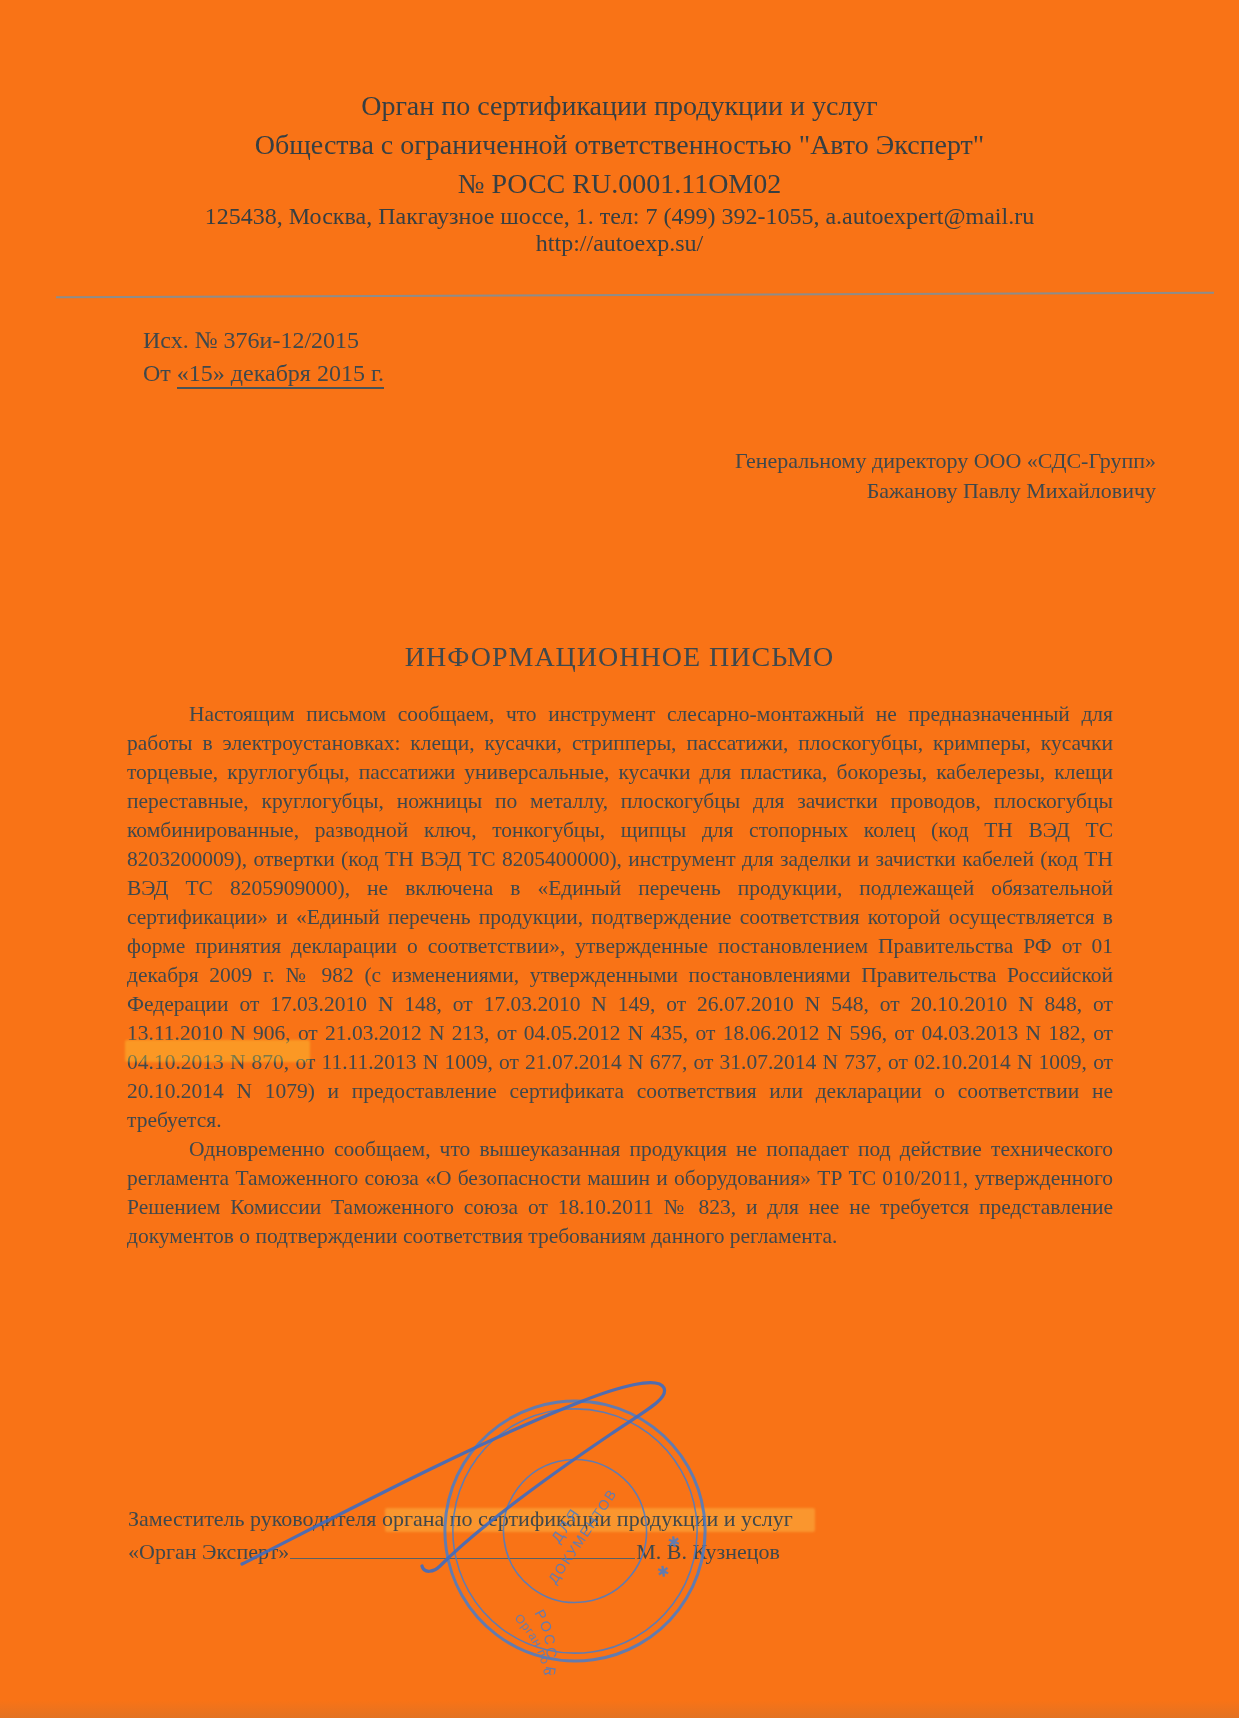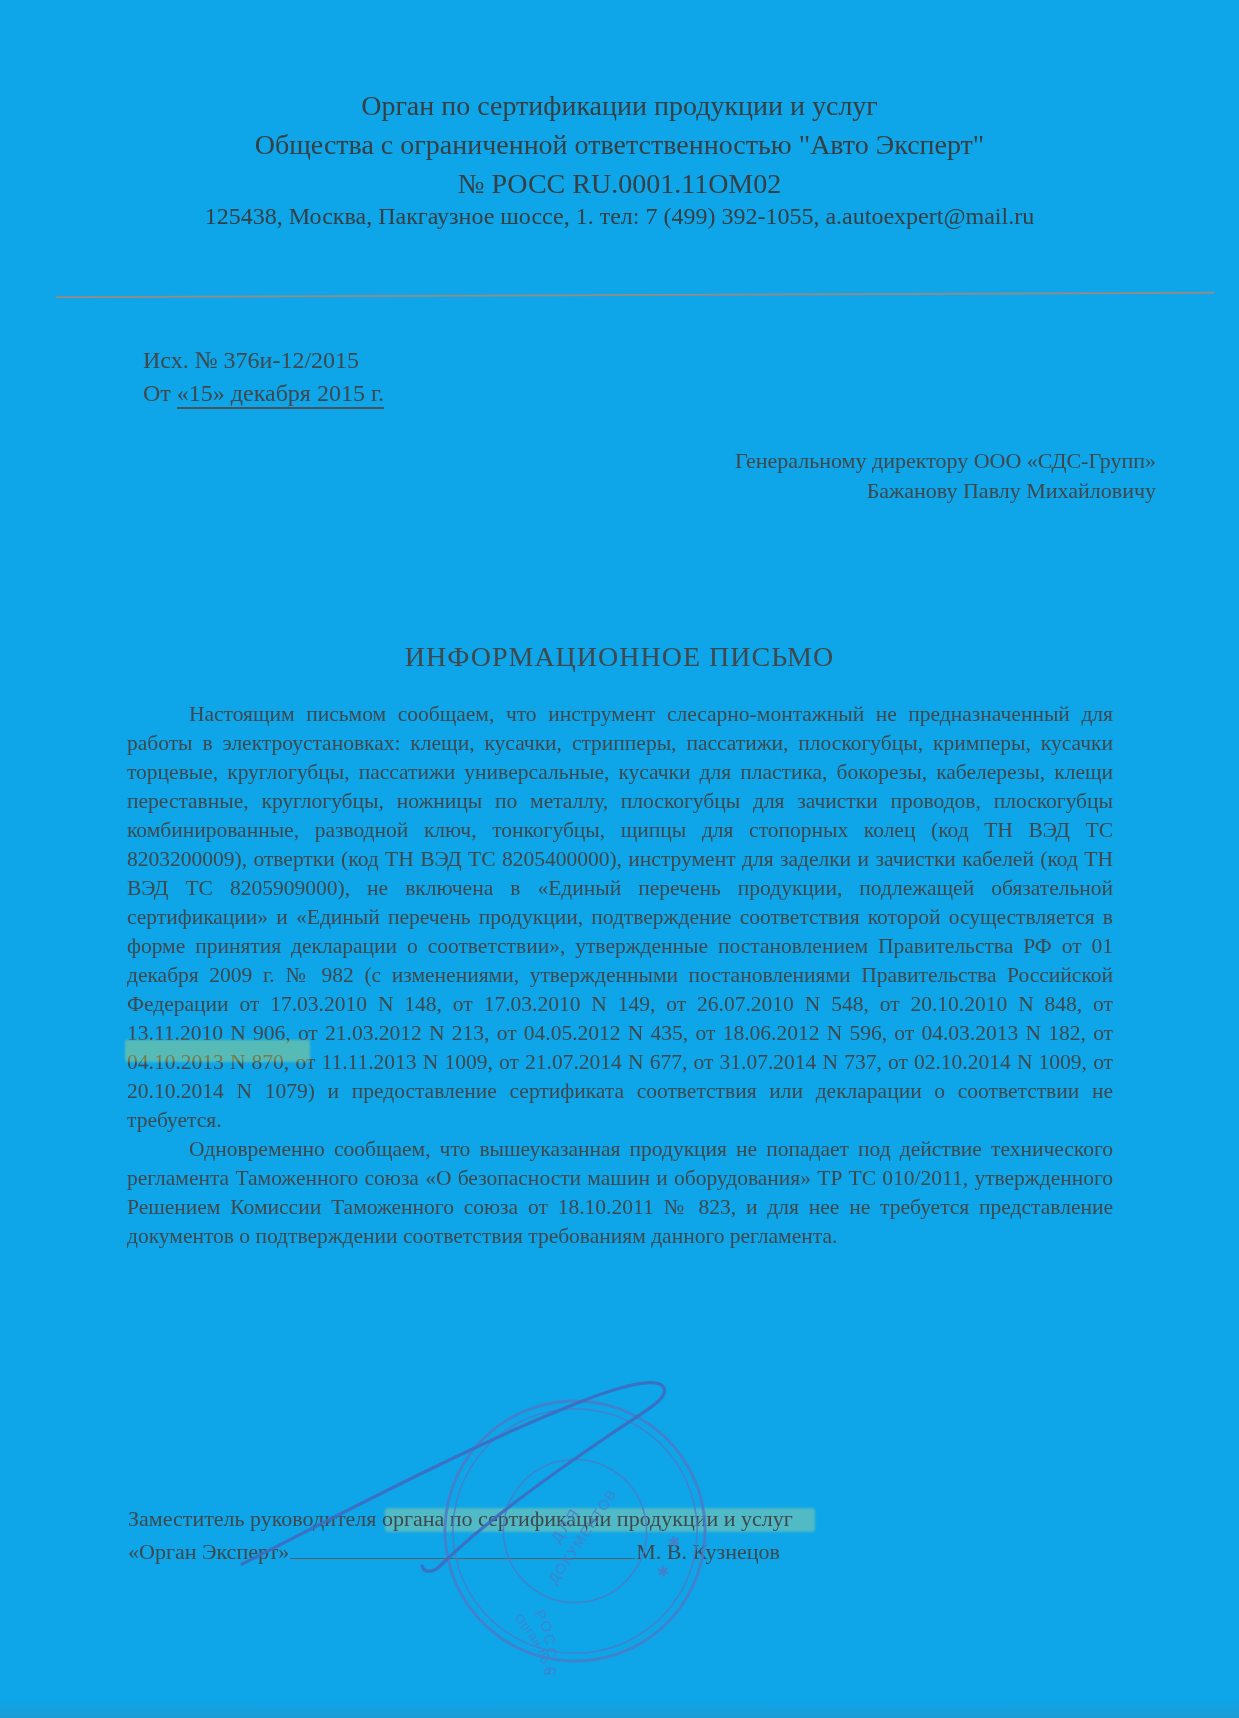--- a/index.html
+++ b/index.html
@@ -1,33 +1,33 @@
 <!DOCTYPE html>
 <html><head>
 <meta charset="utf-8">
 <style>
   html,body{margin:0;padding:0;background:#ffffff;}
   .page{
     position:relative;
     width:1239px;height:1718px;
-    background:#0ea5e9;
+    background:#f97316;
     overflow:hidden;
     font-family:"Liberation Serif","DejaVu Serif",serif;
     color:#3f484c;
   }
   
   .letterhead{position:absolute;top:86px;left:0;width:100%;text-align:center;color:#363f43;}
   .lh-big{font-size:28px;line-height:39px;}
   .lh-small{font-size:24px;line-height:27px;}
   .rule{
     position:absolute;top:294px;left:56px;width:1158px;height:2px;
     background:#8d8d8b;transform:rotate(-0.22deg);
   }
   
-  .ref{position:absolute;top:344px;left:143px;font-size:24px;line-height:33px;}
+  .ref{position:absolute;top:324px;left:143px;font-size:24px;line-height:33px;}
   .u2{border-bottom:2px solid #4a5357;padding-bottom:1px;text-align:center;}
   
   .addressee{position:absolute;top:446px;left:80px;width:1076px;text-align:right;font-size:22px;line-height:30px;}
   
   .title{position:absolute;top:641px;left:0;width:100%;text-align:center;
     font-size:28px;font-weight:normal;letter-spacing:1px;margin:0;}
   
   .body{position:absolute;top:700px;left:127px;width:986px;
     font-size:21.5px;line-height:29px;text-align:justify;}
   .body p{margin:0;text-indent:62px;}
@@ -52,20 +52,21 @@
 </head>
 <body>
 
 <div class="page">
 
   <header class="letterhead">
     <div class="lh-big">Орган по сертификации продукции и услуг</div>
     <div class="lh-big">Общества с ограниченной ответственностью "Авто Эксперт"</div>
     <div class="lh-big">№ РОСС RU.0001.11ОМ02</div>
     <div class="lh-small">125438, Москва, Пакгаузное шоссе, 1. тел: 7 (499) 392-1055, a.autoexpert@mail.ru</div>
+    <div class="lh-small">http://autoexp.su/</div>
   </header>
 
   <div class="rule"></div>
 
   <div class="ref">
     <div>Исх. № 376и-12/2015</div>
     <div><span>От </span><span class="u2">«15» декабря 2015 г.</span></div>
   </div>
 
   <div class="addressee">

